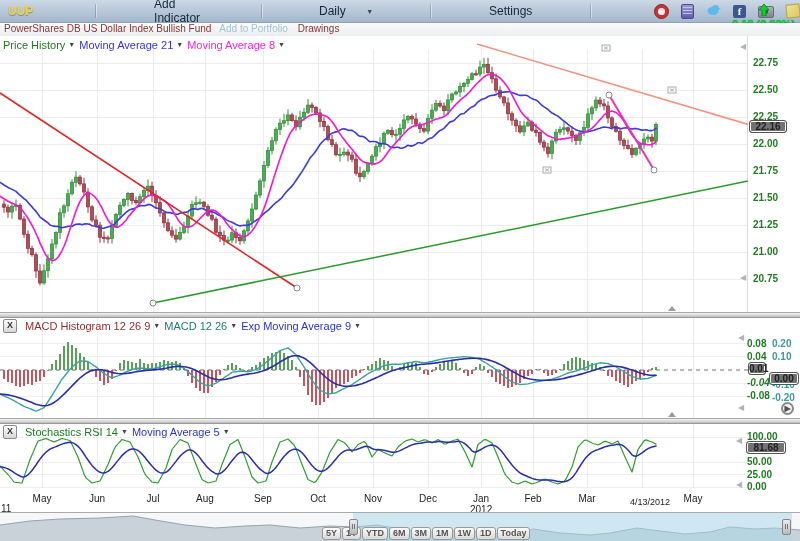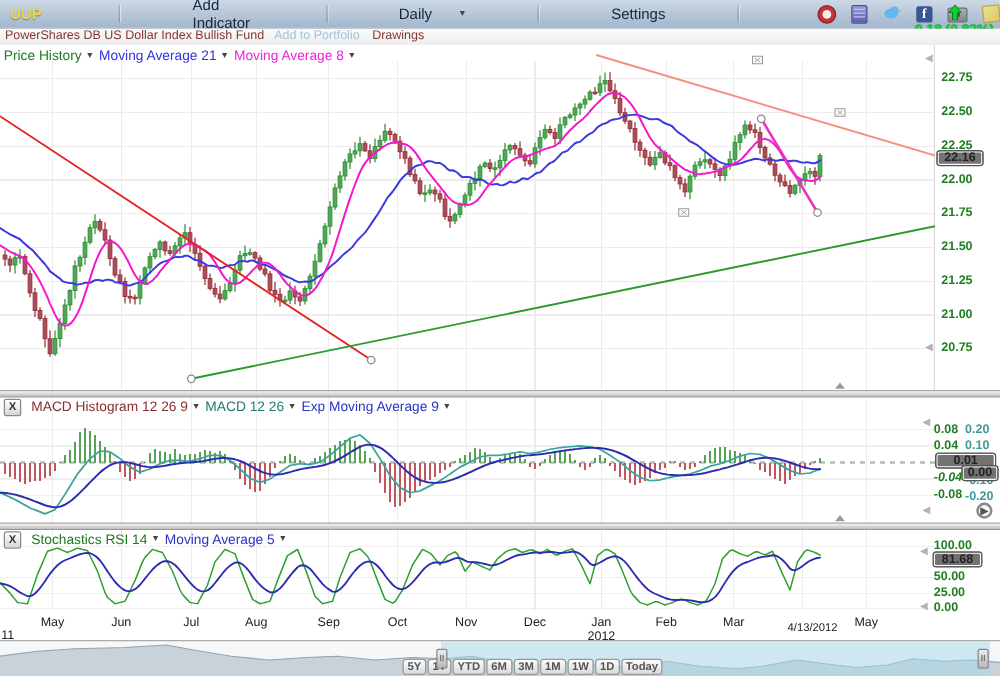--- a/index.html
+++ b/index.html
@@ -698,21 +698,21 @@
       </span>
       <span class="lg-item" style="color: rgb(31, 122, 114);">
         <span>MACD 12 26</span>
         <span class="lg-arrow">▼</span>
       </span>
       <span class="lg-item" style="color: rgb(42, 53, 200);">
         <span>Exp Moving Average 9</span>
         <span class="lg-arrow">▼</span>
       </span>
     </div>
-  <div class="curbox" style="left:748px;top:362px;width:49px;height:13px;z-index:6">0.01</div>
+  <div class="curbox" style="left:748px;top:362px;width:18px;height:13px;z-index:6">0.01</div>
   <div class="curbox" style="left:769px;top:372px;width:30px;height:13px;z-index:7">0.00</div>
   <span class="axarrow" style="left:738px;top:333px">◀</span>
   <span class="axarrow" style="left:738px;top:403px">◀</span>
   <div class="circlebtn">▶</div>
 
   <div class="tri" style="top:412px"></div>
   <div class="divider" style="top:418px"></div>
 
   <svg id="stoch-svg" width="748" height="64" style="left:0;top:424px">
       <rect x="0" y="0" width="748" height="64" fill="#ffffff"></rect>

